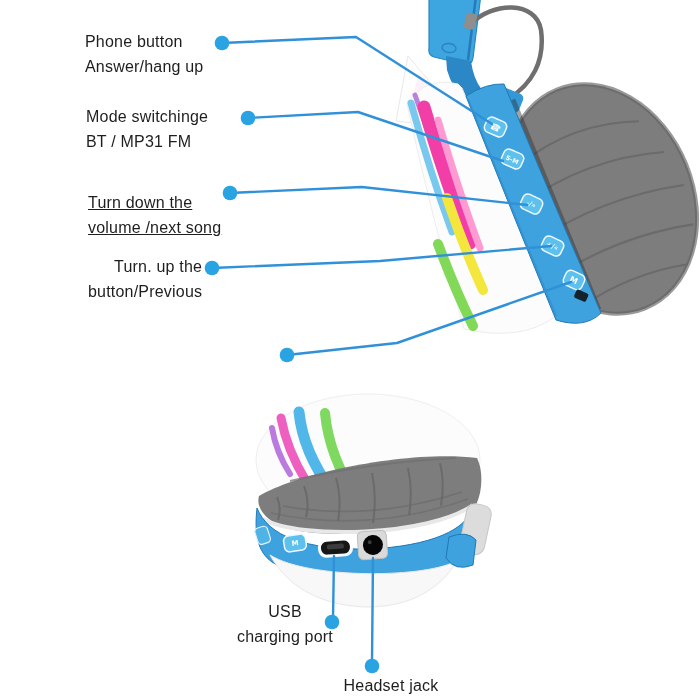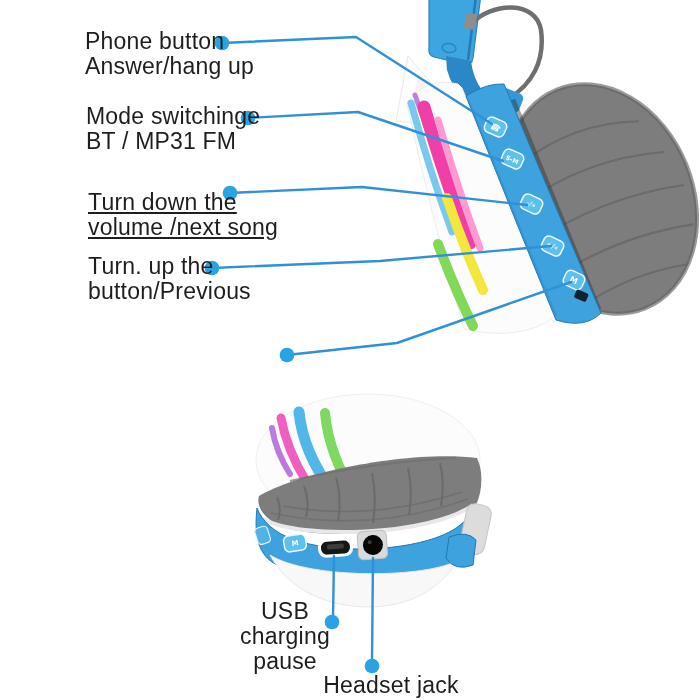--- a/index.html
+++ b/index.html
@@ -1,19 +1,19 @@
 <!DOCTYPE html>
 <html><head>
 <meta charset="utf-8">
 <style>
   html,body{margin:0;padding:0;background:#ffffff;}
   .stage{position:relative;width:700px;height:700px;background:#ffffff;overflow:hidden;
          font-family:"Liberation Sans",sans-serif;}
   .art{position:absolute;left:0;top:0;}
-  .label{position:absolute;font-size:23px;line-height:25px;color:#1e1e1e;letter-spacing:.2px;}
+  .label{position:absolute;font-size:16px;line-height:25px;color:#1e1e1e;letter-spacing:.2px;}
   .label.center{text-align:center;}
 </style>
 </head>
 <body>
 
 <div class="stage">
 
   <svg class="art" width="700" height="700" viewBox="0 0 700 700">
 
     <g>
@@ -168,30 +168,30 @@
   <div class="label" style="left:86px;top:104px;">
     <div>Mode switchinge</div>
     <div>BT / MP31 FM</div>
   </div>
 
   <div class="label" style="left:88px;top:190px;text-decoration:underline;">
     <div>Turn down the</div>
     <div>volume /next song</div>
   </div>
 
-  <div class="label" style="left:88px;top:254px;">
+  <div class="label" style="left:88px;top:254px;text-align:right;">
     <div>Turn. up the</div>
     <div>button/Previous</div>
   </div>
 
   <div class="label" style="left:88px;top:342px;">
   </div>
 
   <div class="label center" style="left:205px;top:599px;width:160px;">
     <div>USB</div>
-    <div>charging pause</div>
+    <div>charging port</div>
   </div>
 
   <div class="label center" style="left:310px;top:673px;width:162px;text-align:center;">
     <div>Headset jack</div>
   </div>
 
 </div>
 
 </body></html>

